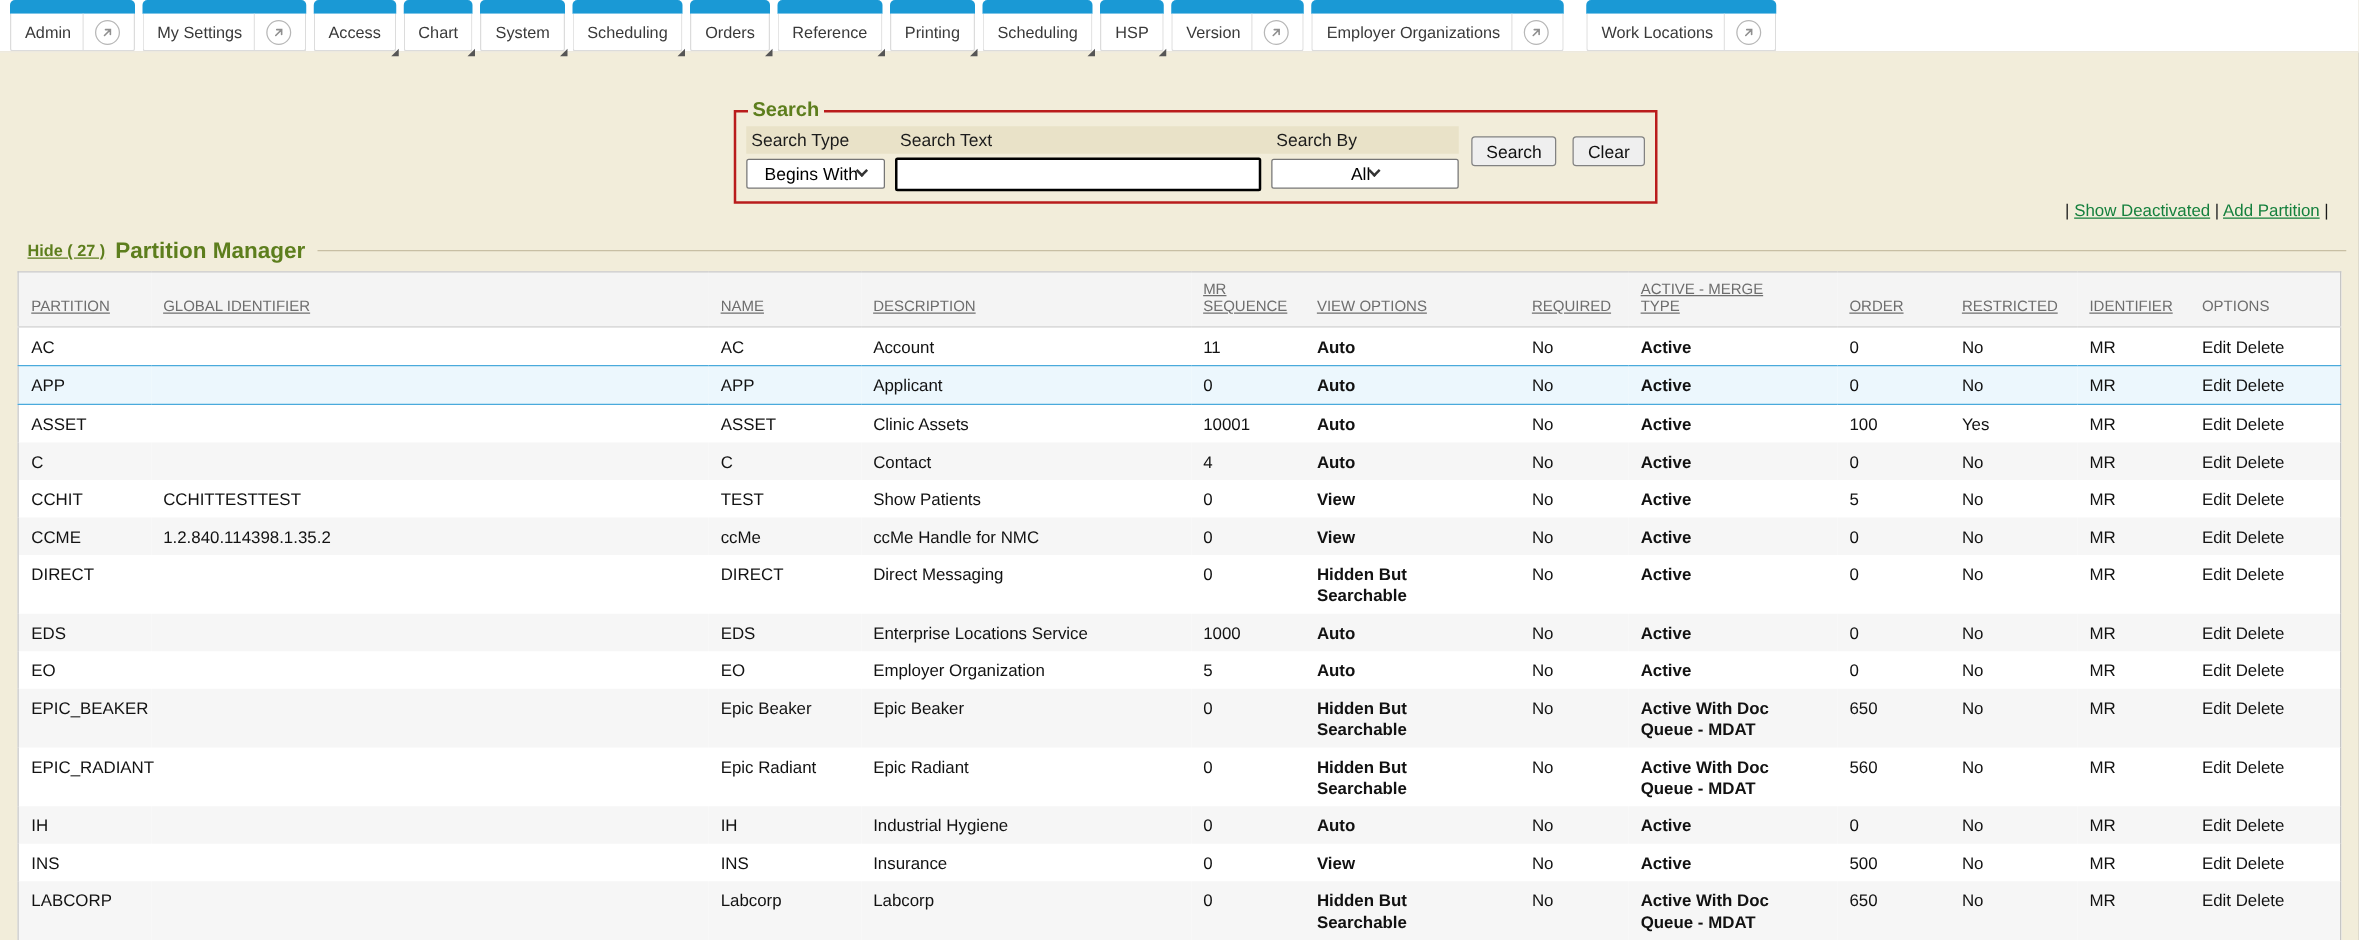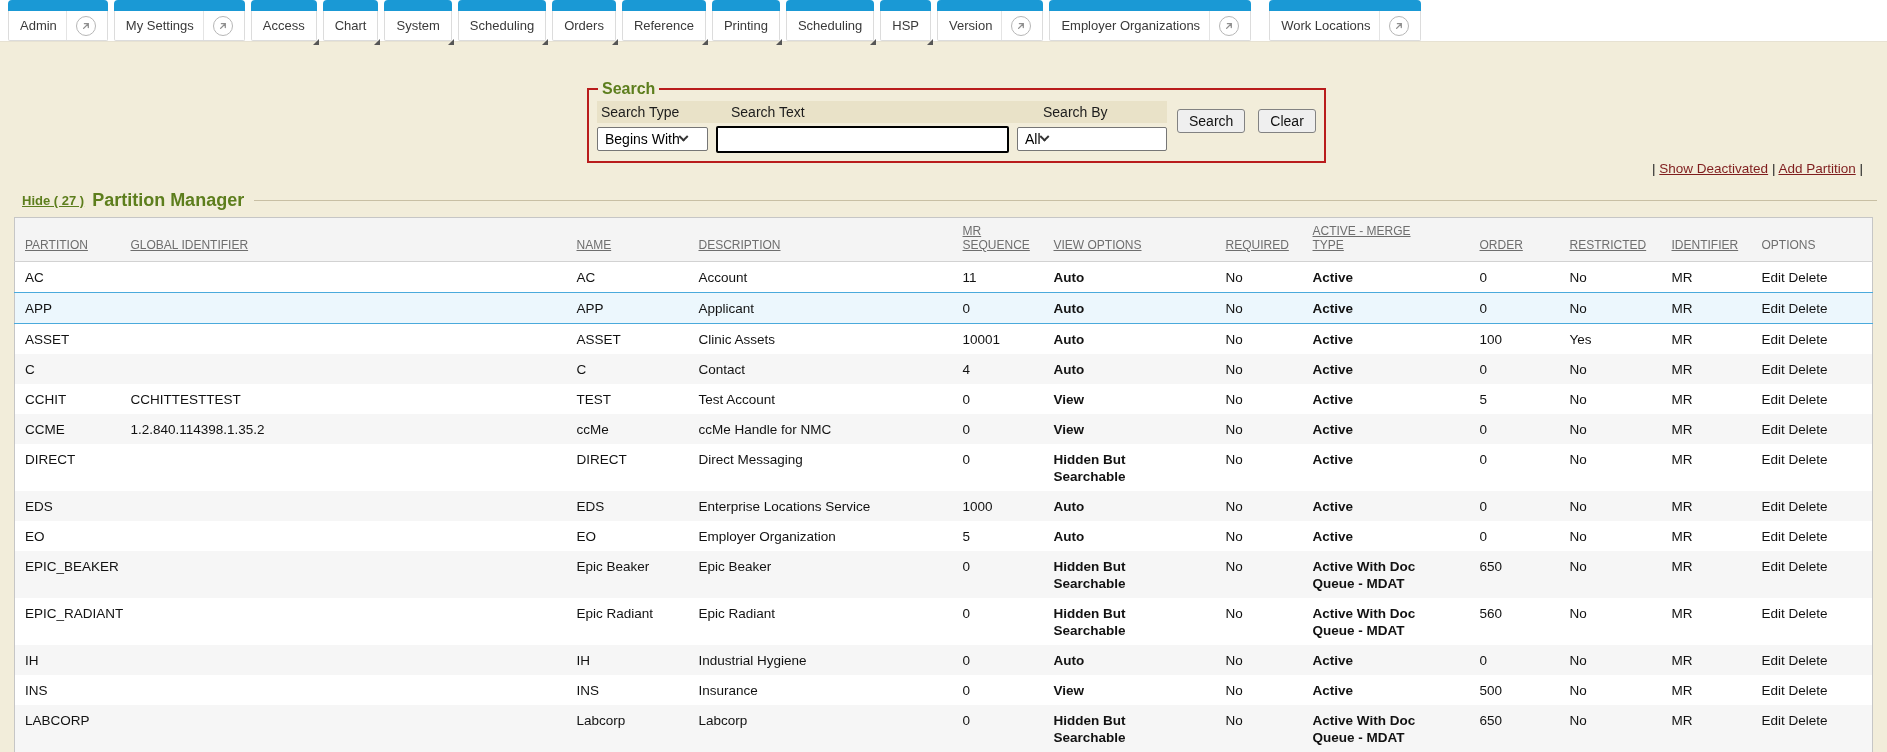--- a/index.html
+++ b/index.html
@@ -25,36 +25,36 @@
   .circle-icon svg{display:block;}
   .tab-corner{position:absolute; right:-2px; bottom:-4px; width:0; height:0;
               border-left:6px solid transparent; border-bottom:6px solid #565656;}
 
   
   .search-box{position:absolute; left:587px; top:80px; width:719px; border:2px solid #b91c1c; padding:3px 8px 8px;}
   .search-box legend{color:var(--green); font-weight:bold; font-size:16px; padding:0 4px; margin-left:1px;}
   .search-flex{display:flex; align-items:center;}
   .search-grid{display:grid; grid-template-columns:111px 293px 150px; column-gap:8px;}
   .labels-band{grid-column:1 / span 3; display:grid; grid-template-columns:111px 293px 150px;
-               column-gap:19px; background:var(--band); padding:3px 0 3px 4px; font-size:14px; color:#1c1c1c;}
+               column-gap:8px; background:var(--band); padding:3px 0 3px 4px; font-size:14px; color:#1c1c1c;}
   .controls{display:contents;}
   .fake-select{height:24px; margin-top:4px; background:#fff; border:1px solid #767676; border-radius:2px;
-               display:flex; align-items:center; justify-content:flex-start; padding:0 7px;
+               display:flex; align-items:center; justify-content:center; padding:0 7px;
                font-size:14px; color:#000; cursor:pointer;}
   .chev{width:7px; height:7px; border-right:2px solid #333; border-bottom:2px solid #333;
         transform:rotate(45deg) translate(-2px,-2px);}
   .search-text-input{height:27px; margin-top:3px; border:2px solid #000; border-radius:2px;
                      font-size:14px; padding:0 5px; font-family:"Liberation Sans",sans-serif; background:#fff;}
   .search-buttons{display:flex; gap:13px; margin-left:10px; margin-top:-12px;}
   .btn{font-family:"Liberation Sans",sans-serif; font-size:14px; color:#111; background:#efefef;
        border:1px solid #828282; border-radius:3px; padding:3px 11px; cursor:pointer;}
 
   
   .actions-row{position:absolute; top:161px; right:24px; font-size:13.5px; color:#1a1a1a;}
-  .actions-row a{color:#7f1d1d; text-decoration:underline; cursor:pointer;}
+  .actions-row a{color:#15803d; text-decoration:underline; cursor:pointer;}
 
   
   .section-head{position:absolute; left:22px; right:10px; top:190px; display:flex; align-items:center;}
   .hide-link{font-size:13px; font-weight:bold; color:var(--green); text-decoration:underline; cursor:pointer;}
   .section-title{font-size:18px; font-weight:bold; color:var(--green); margin-left:8px; white-space:nowrap;}
   .section-rule{flex:1; border-top:1px solid #c8bfa4; margin-left:10px; height:0;}
 
   
   .grid-wrap{position:absolute; left:14px; top:217px; width:1859px;}
   table{border-collapse:collapse; table-layout:fixed; width:100%; background:#fff; border:1px solid #c6c6c6;}
@@ -342,21 +342,21 @@
             <td class="cell-active_merge_type"><span class="val">Active</span></td>
             <td class="cell-order"><span class="val">0</span></td>
             <td class="cell-restricted"><span class="val">No</span></td>
             <td class="cell-identifier"><span class="val">MR</span></td>
             <td class="cell-options"><span class="row-action">Edit</span> <span class="row-action">Delete</span></td>
           </tr>
           <tr class="">
             <td class="cell-partition"><span class="val">CCHIT</span></td>
             <td class="cell-global_identifier"><span class="val">CCHITTESTTEST</span></td>
             <td class="cell-name"><span class="val">TEST</span></td>
-            <td class="cell-description"><span class="val">Test Account</span></td>
+            <td class="cell-description"><span class="val">Show Patients</span></td>
             <td class="cell-mr_sequence"><span class="val">0</span></td>
             <td class="cell-view_options"><span class="val">View</span></td>
             <td class="cell-required"><span class="val">No</span></td>
             <td class="cell-active_merge_type"><span class="val">Active</span></td>
             <td class="cell-order"><span class="val">5</span></td>
             <td class="cell-restricted"><span class="val">No</span></td>
             <td class="cell-identifier"><span class="val">MR</span></td>
             <td class="cell-options"><span class="row-action">Edit</span> <span class="row-action">Delete</span></td>
           </tr>
           <tr class="">

